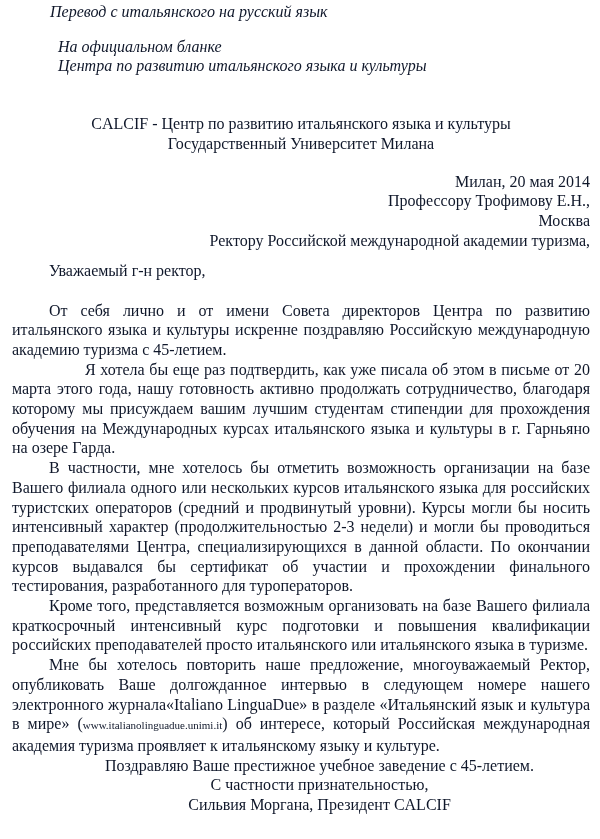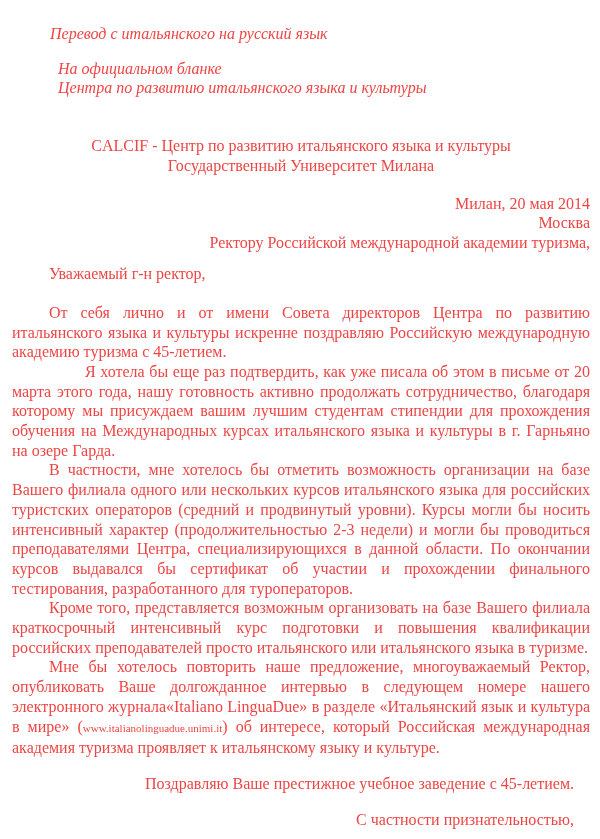--- a/index.html
+++ b/index.html
@@ -6,25 +6,25 @@
     margin: 0;
     padding: 0;
     background: #ffffff;
   }
   .page {
     position: relative;
     width: 600px;
     height: 839px;
     box-sizing: border-box;
     background: #ffffff;
-    color: #ef4444;
+    color: #0f172a;
     font-family: "Liberation Serif", "DejaVu Serif", serif;
     font-size: 16px;
     line-height: 19.7px;
-    padding: 24px 10px 0 12px;
+    padding: 2px 10px 0 12px;
     overflow: hidden;
   }
   .translation-note {
     font-style: italic;
     padding-left: 38px;
     margin: 0 0 15px 0;
   }
   .letterhead-note {
     font-style: italic;
     padding-left: 38px;
@@ -47,23 +47,23 @@
   }
   p.para {
     margin: 0;
     text-align: justify;
     text-indent: 37px;
   }
   p.para.deep-indent {
     text-indent: 73px;
   }
   p.line {
-    margin: 16px;
+    margin: 0;
     text-indent: 37px;
-    text-align: right;
+    text-align: center;
   }
   .journal-url {
     font-size: 11px;
     font-family: Liberation Serif, serif;
   }
 </style>
 </head>
 <body>
 
 <div class="page">
@@ -75,20 +75,21 @@
     <div>Центра по развитию итальянского языка и культуры</div>
   </div>
 
   <div class="org-heading">
     <div>CALCIF - Центр по развитию итальянского языка и культуры</div>
     <div>Государственный Университет Милана</div>
   </div>
 
   <div class="address-block">
     <div>Милан, 20 мая 2014</div>
+    <div>Профессору Трофимову Е.Н.,</div>
     <div>Москва</div>
     <div>Ректору Российской международной академии туризма,</div>
   </div>
 
   <div class="greeting">Уважаемый г-н ректор,</div>
 
   <div class="letter-body">
     <p class="para">От себя лично и от имени Совета директоров Центра по развитию итальянского языка и культуры искренне поздравляю Российскую международную академию туризма с 45-летием.</p>
 
     <p class="para deep-indent">Я хотела бы еще раз подтвердить, как уже писала об этом в письме от 20 марта этого года, нашу готовность активно продолжать сотрудничество, благодаря которому мы присуждаем вашим лучшим студентам стипендии для прохождения обучения на Международных курсах итальянского языка и культуры в г. Гарньяно на озере Гарда.</p>

